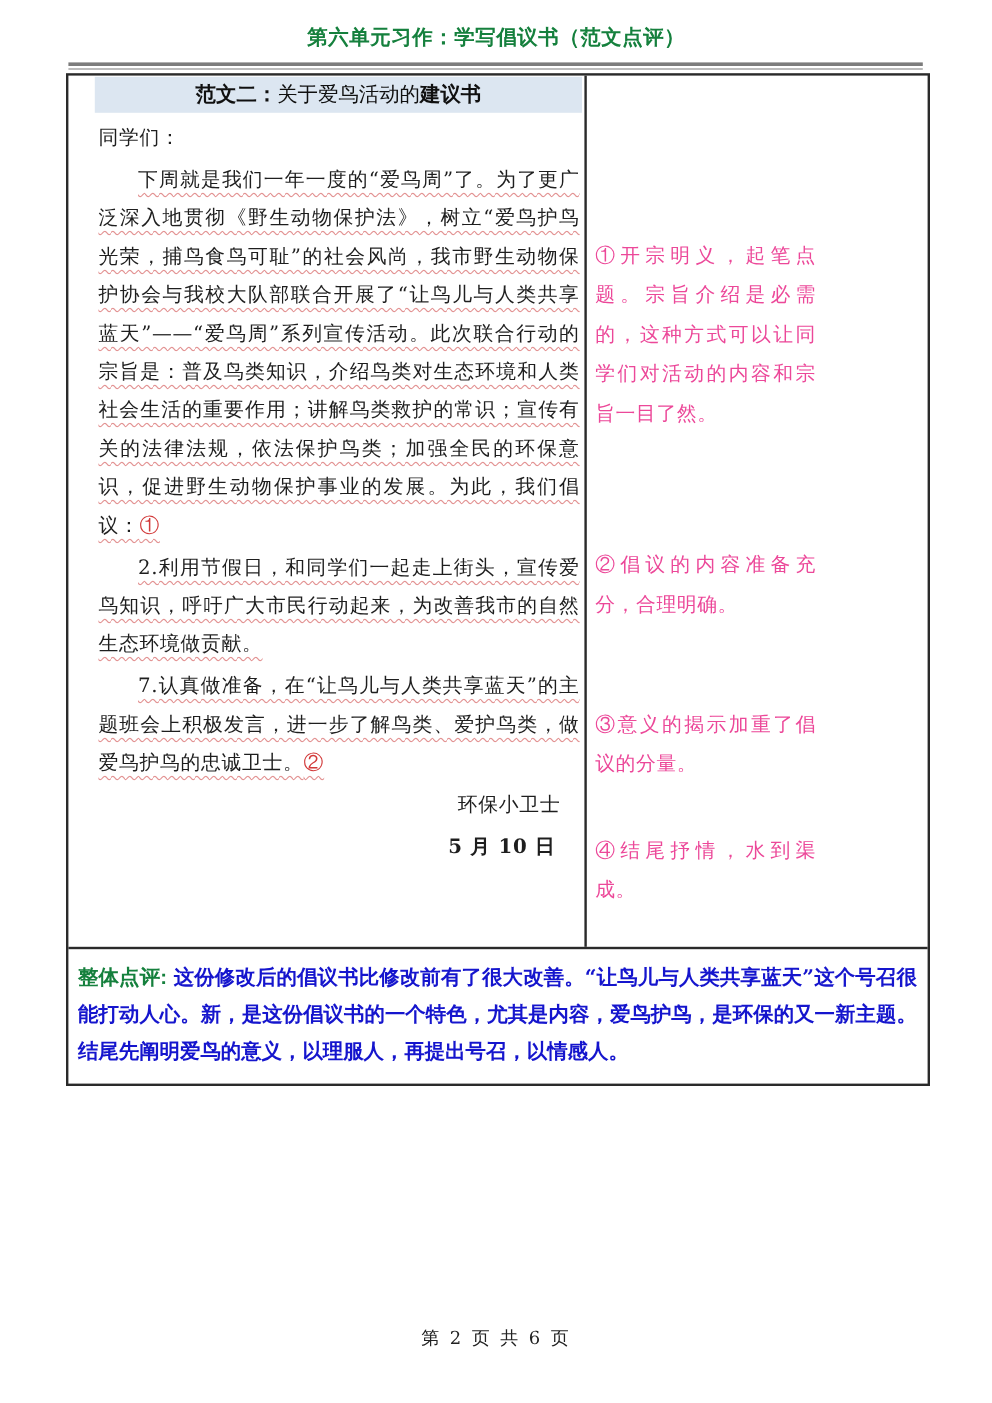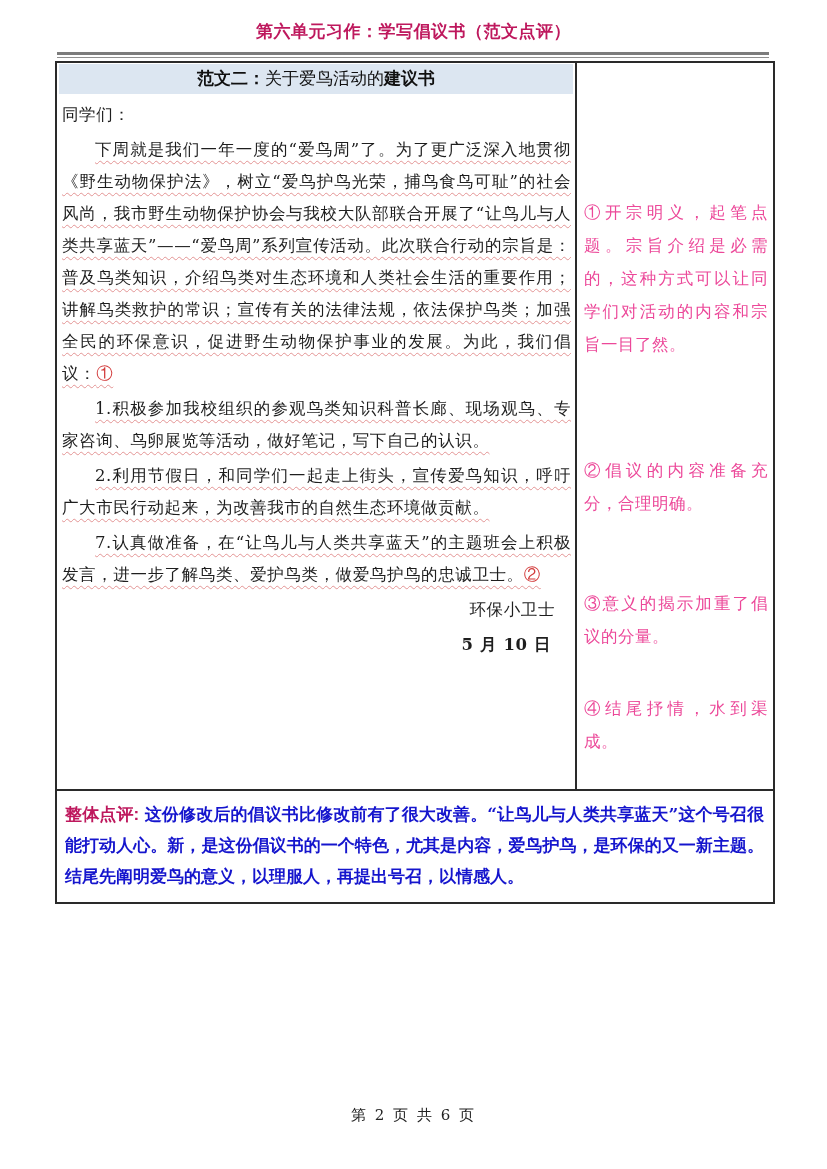--- a/index.html
+++ b/index.html
@@ -3,34 +3,35 @@
 <meta charset="utf-8">
 <style>
   html,body { margin:0; padding:0; background:#ffffff; }
   .page {
     position:relative; width:827px; height:1169px; background:#ffffff;
     font-family:"DejaVu Serif","Liberation Serif",serif; overflow:hidden;
   }
   .doc-title {
     position:absolute; top:20px; left:0; width:100%; text-align:center;
     font-family:"Liberation Sans","DejaVu Sans",sans-serif;
-    font-weight:bold; font-size:17px; color:#be185d; letter-spacing:0.5px;
+    font-weight:bold; font-size:17px; color:#15803d; letter-spacing:0.5px;
   }
   .title-rule {
     position:absolute; top:52px; left:57px; width:712px; height:2px;
     border-top:3px solid #7c7c7c; border-bottom:1px solid #8f8f8f;
   }
   .doc-table {
     position:absolute; top:61px; left:55px; width:720px;
     box-sizing:border-box; border:2px solid #2a2a2a;
   }
   .row-main { display:flex; min-height:726px; }
   .cell-essay {
-    width:520px; box-sizing:border-box; border-right:2px solid #2a2a2a;
+    width:412px; box-sizing:border-box; border-right:2px solid #2a2a2a;
     padding:1px 2px 0 2px;
+    margin-left:20px;
   }
   .cell-comments { flex:1; position:relative; }
   .essay-header {
     background:#dce6f1; text-align:center; height:30px; line-height:30px;
     font-size:17px; color:#101010;
     font-family:"Liberation Sans","DejaVu Sans",sans-serif;
     margin-bottom:4px;
   }
   .essay-header .hdr-bold { font-weight:bold; }
   .essay-body {
@@ -55,21 +56,21 @@
   .comment-1 { top:133px; }
   .comment-2 { top:391px; }
   .comment-3 { top:524px; }
   .comment-4 { top:629px; }
   .row-overall {
     border-top:2px solid #2a2a2a; padding:8px 9px 10px 8px;
     font-size:17px; line-height:31px; text-align:justify;
   }
   .overall-label {
     font-family:"Liberation Sans","DejaVu Sans",sans-serif;
-    font-weight:bold; color:#be185d;
+    font-weight:bold; color:#15803d;
   }
   .overall-text { font-weight:bold; color:#1515cd; }
   .page-footer {
     position:absolute; top:1106px; left:0; width:100%; text-align:center;
     font-size:15px; color:#222222; letter-spacing:2px;
   }
 </style>
 </head>
 <body>
 
@@ -85,21 +86,20 @@
 
       <div class="cell-essay">
 
         <div class="essay-header"><span class="hdr-bold">范文二：</span><span>关于爱鸟活动的</span><span class="hdr-bold">建议书</span></div>
 
         <div class="essay-body">
           <p class="salutation">同学们：</p>
 
           <p class="para underlined"><span>下周就是我们一年一度的“爱鸟周”了。为了更广泛深入地贯彻《野生动物保护法》，树立“爱鸟护鸟光荣，捕鸟食鸟可耻”的社会风尚，我市野生动物保护协会与我校大队部联合开展了“让鸟儿与人类共享蓝天”——“爱鸟周”系列宣传活动。此次联合行动的宗旨是：普及鸟类知识，介绍鸟类对生态环境和人类社会生活的重要作用；讲解鸟类救护的常识；宣传有关的法律法规，依法保护鸟类；加强全民的环保意识，促进野生动物保护事业的发展。为此，我们倡议：</span><span class="marker">①</span></p>
 
-          <p class="para underlined"><span>1.积极参加我校组织的参观鸟类知识科普长廊、现场观鸟、专家咨询、鸟卵展览等活动，做好笔记，写下自己的认识。</span></p>
 
           <p class="para underlined"><span>2.利用节假日，和同学们一起走上街头，宣传爱鸟知识，呼吁广大市民行动起来，为改善我市的自然生态环境做贡献。</span></p>
 
           <p class="para underlined"><span>7.认真做准备，在“让鸟儿与人类共享蓝天”的主题班会上积极发言，进一步了解鸟类、爱护鸟类，做爱鸟护鸟的忠诚卫士。</span><span class="marker">②</span></p>
 
 
           <p class="signature">环保小卫士</p>
           <p class="sign-date">5 月 10 日</p>
         </div>
       </div>

